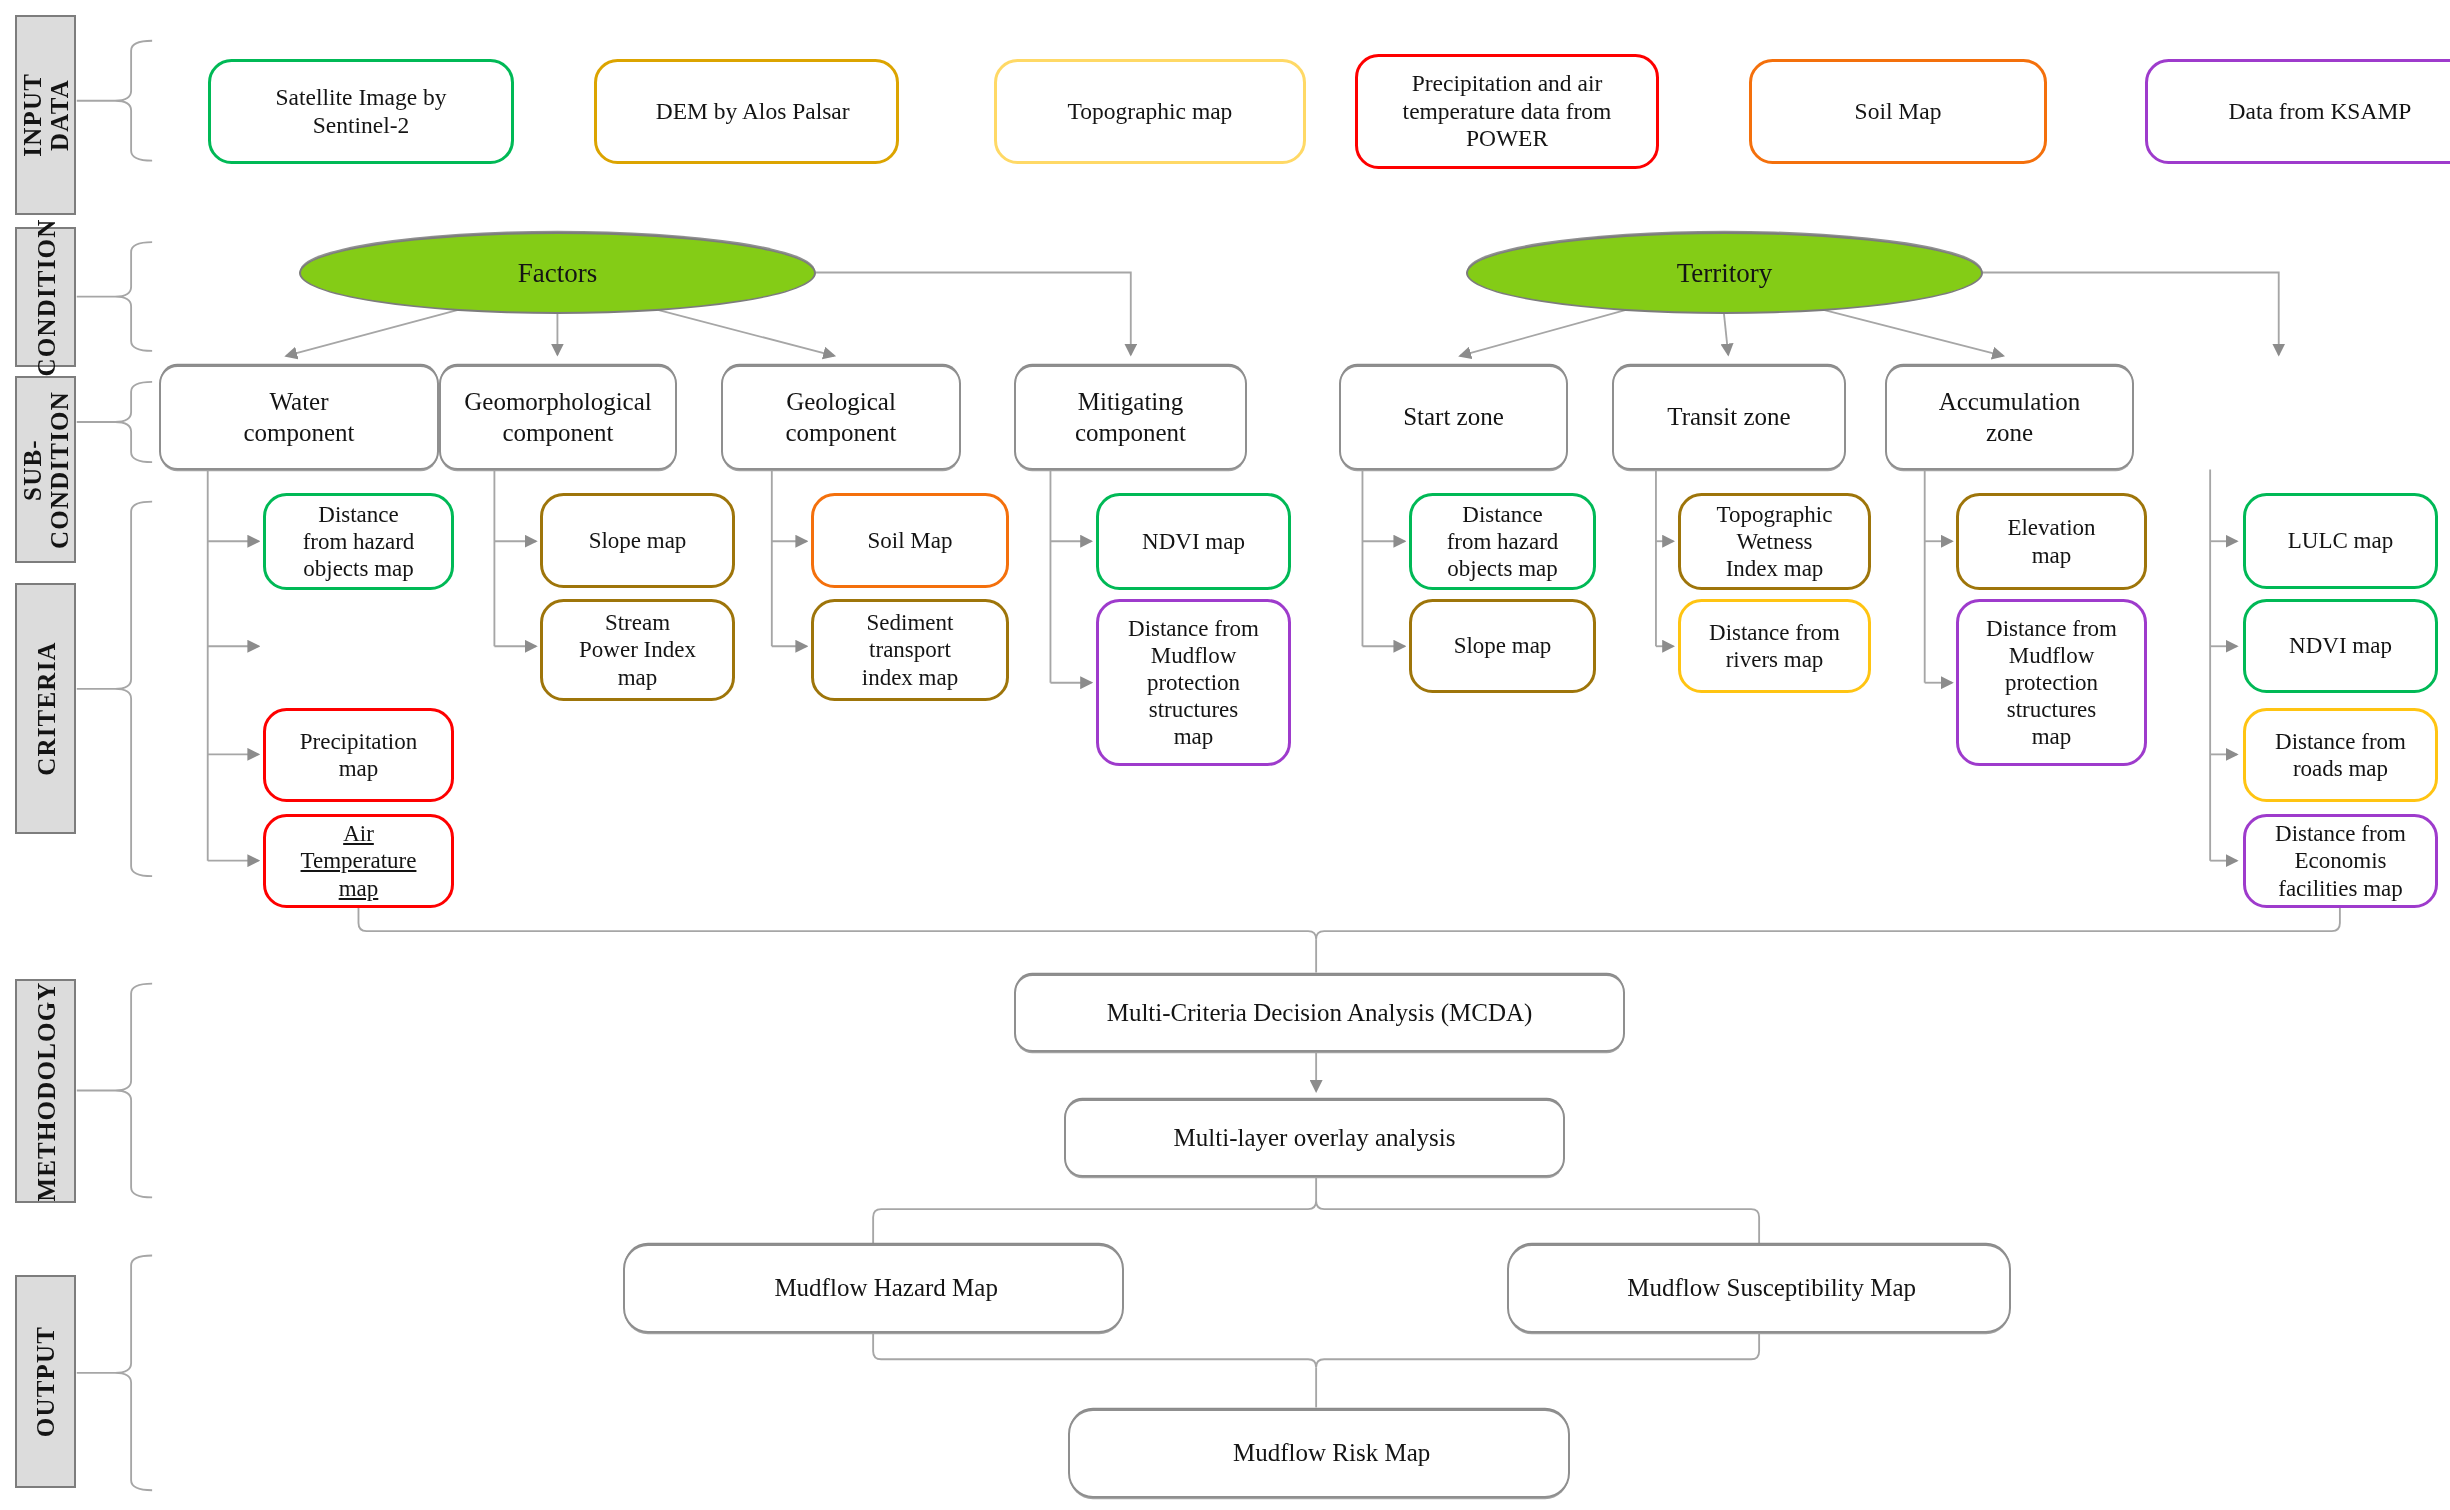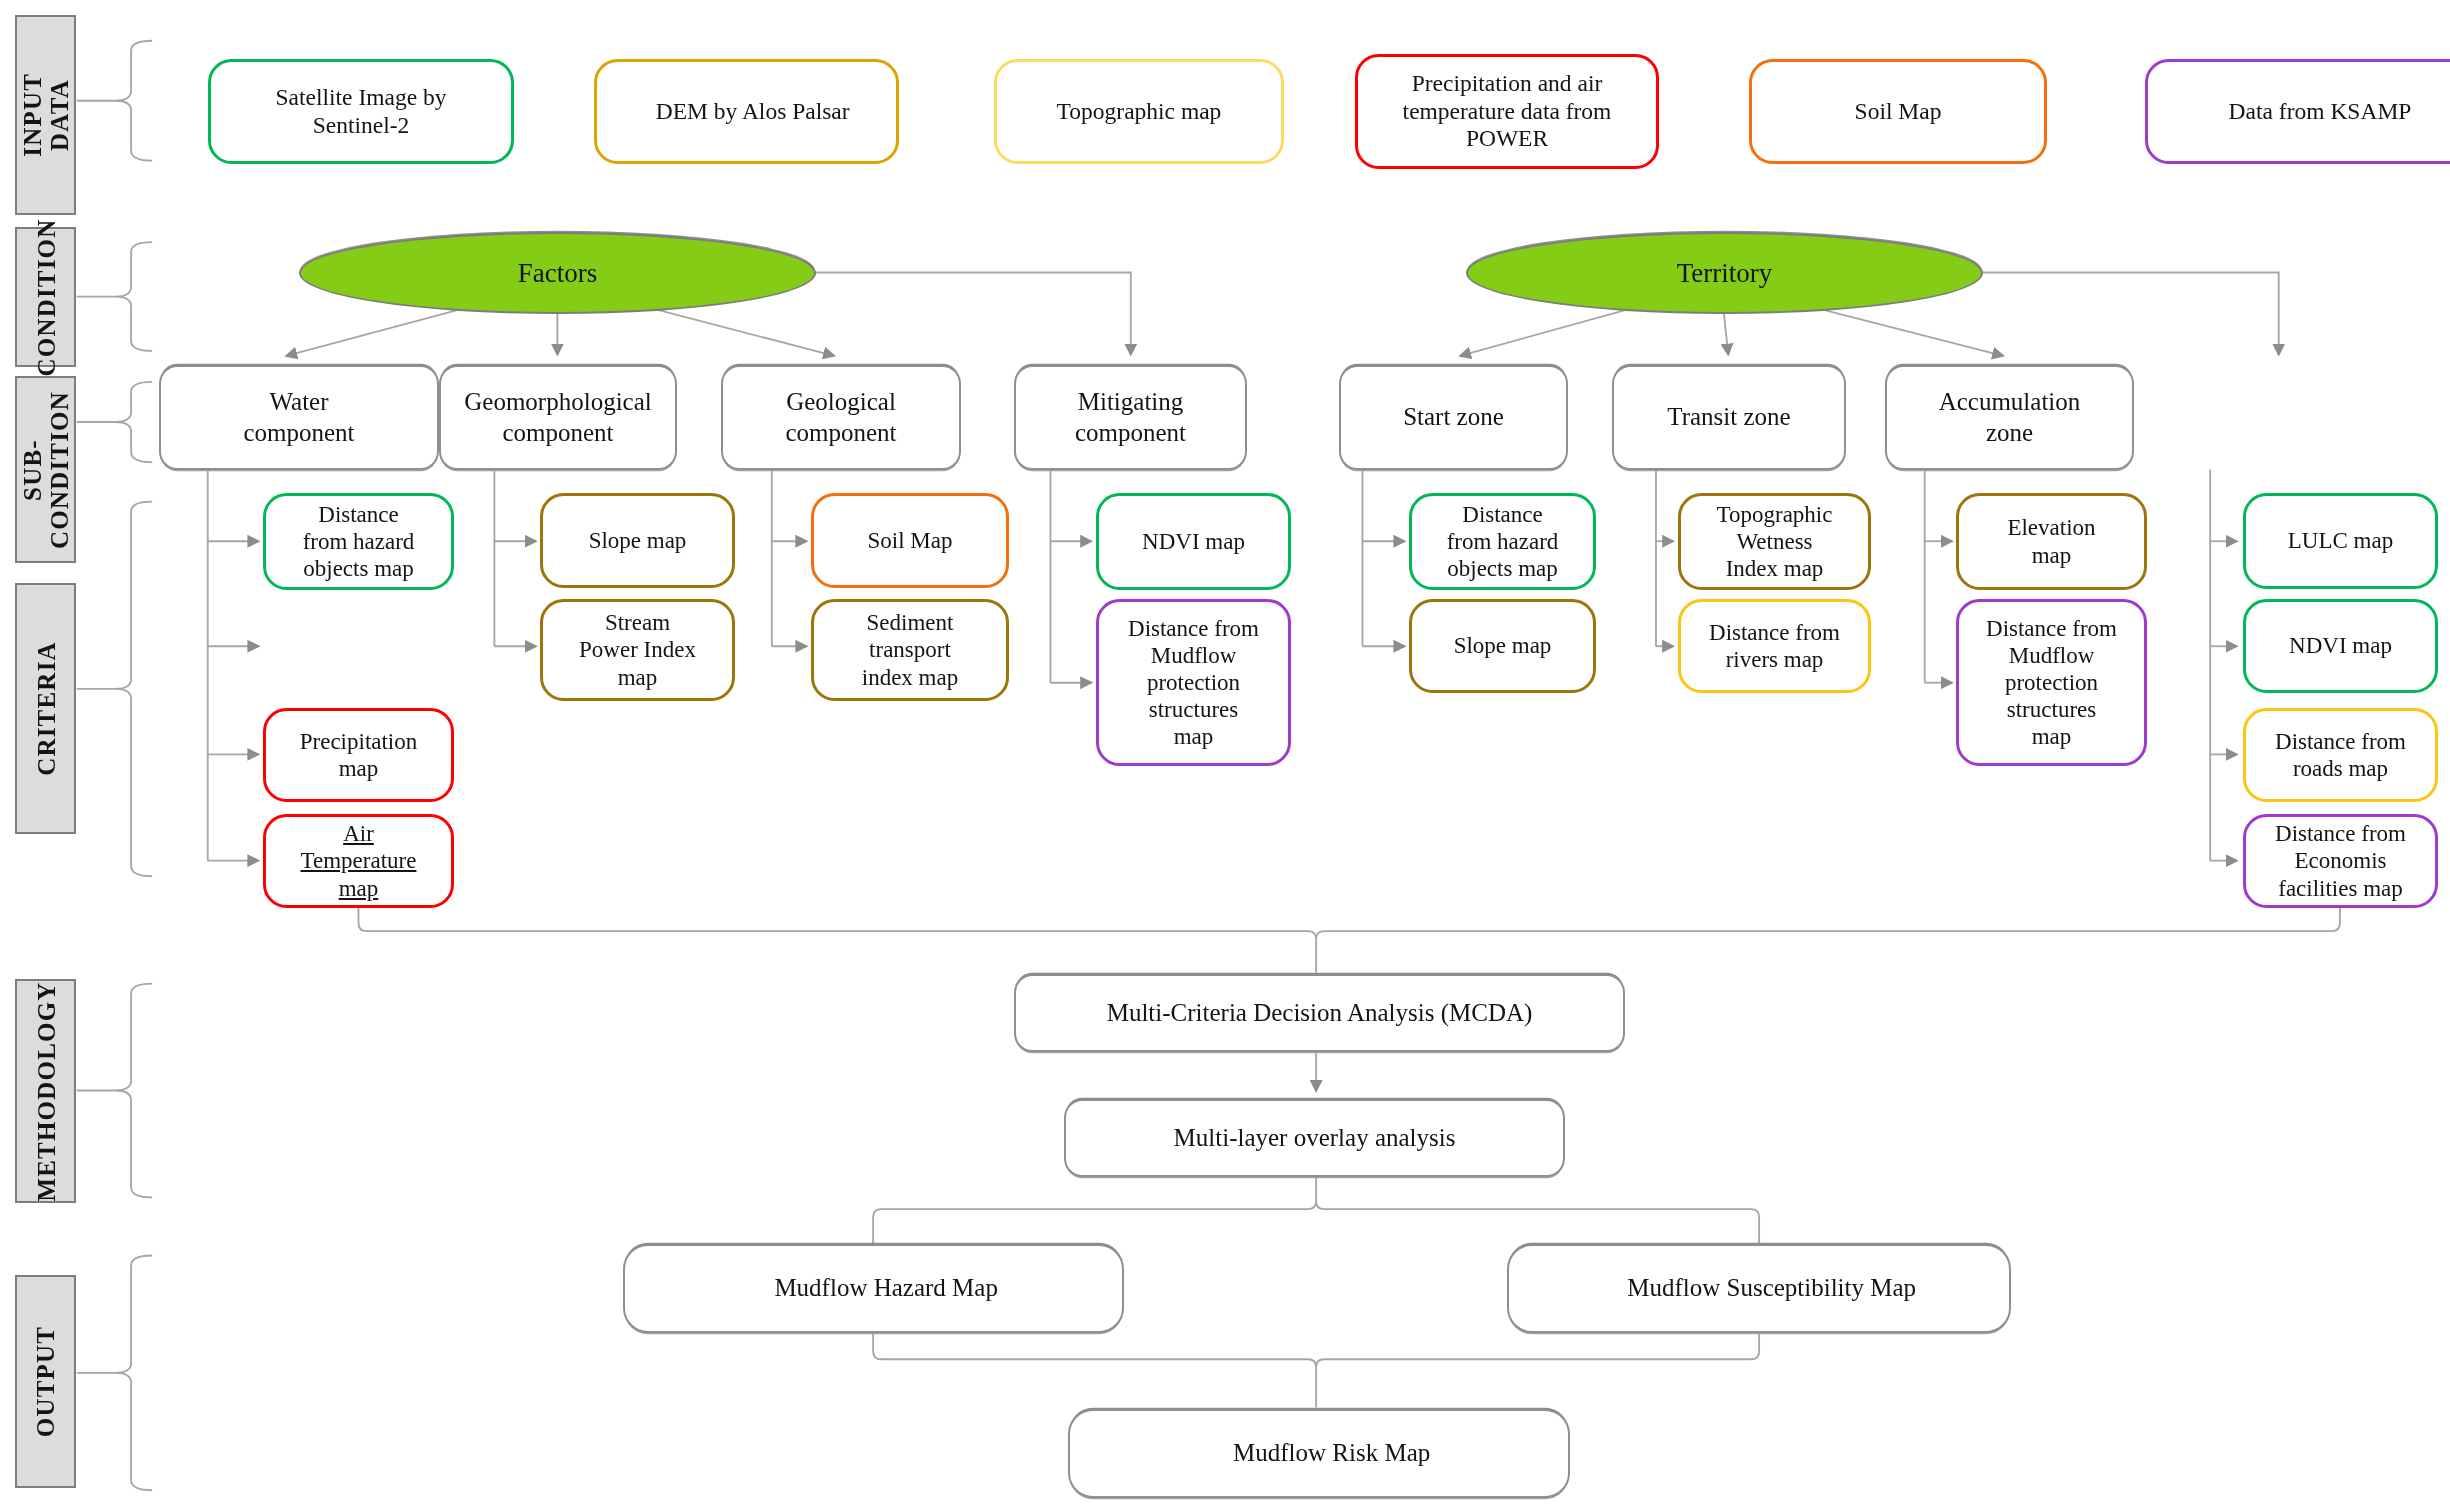--- a/index.html
+++ b/index.html
@@ -114,21 +114,21 @@
   <div class="abs vlabel" style="left:15.4px;top:979px;width:61px;height:224px">
       <span>METHODOLOGY</span>
     </div>
   <div class="abs vlabel" style="left:15.4px;top:1275px;width:61px;height:213px">
       <span>OUTPUT</span>
     </div>
 
   <div class="abs cbox inbox" style="left: 208px; top: 59px; width: 306px; height: 105px; border-color: rgb(0, 185, 86);">Satellite Image by
 Sentinel-2</div>
   <div class="abs cbox inbox" style="left: 594px; top: 59px; width: 305px; height: 105px; border-color: rgb(220, 164, 0); padding-left: 21px;">DEM by Alos Palsar</div>
-  <div class="abs cbox inbox" style="left: 994px; top: 59px; width: 290px; height: 105px; border-color: rgb(255, 217, 102);">Topographic map</div>
+  <div class="abs cbox inbox" style="left: 994px; top: 59px; width: 312px; height: 105px; border-color: rgb(255, 217, 102);">Topographic map</div>
   <div class="abs cbox inbox" style="left: 1355px; top: 54px; width: 304px; height: 115px; border-color: rgb(254, 0, 0);">Precipitation and air
 temperature data from
 POWER</div>
   <div class="abs cbox inbox" style="left: 1749px; top: 59px; width: 298px; height: 105px; border-color: rgb(244, 112, 12);">Soil Map</div>
   <div class="abs cbox inbox" style="left: 2145px; top: 59px; width: 350px; height: 105px; border-color: rgb(158, 59, 204);">Data from KSAMP</div>
 
   <div class="abs ellipse" style="left:299px;top:232px;width:517px;height:82px">Factors</div>
   <div class="abs ellipse" style="left:1466px;top:232px;width:517px;height:82px">Territory</div>
 
   <div class="abs gbox" style="left:159px;top:365px;width:280px;height:105px">Water

